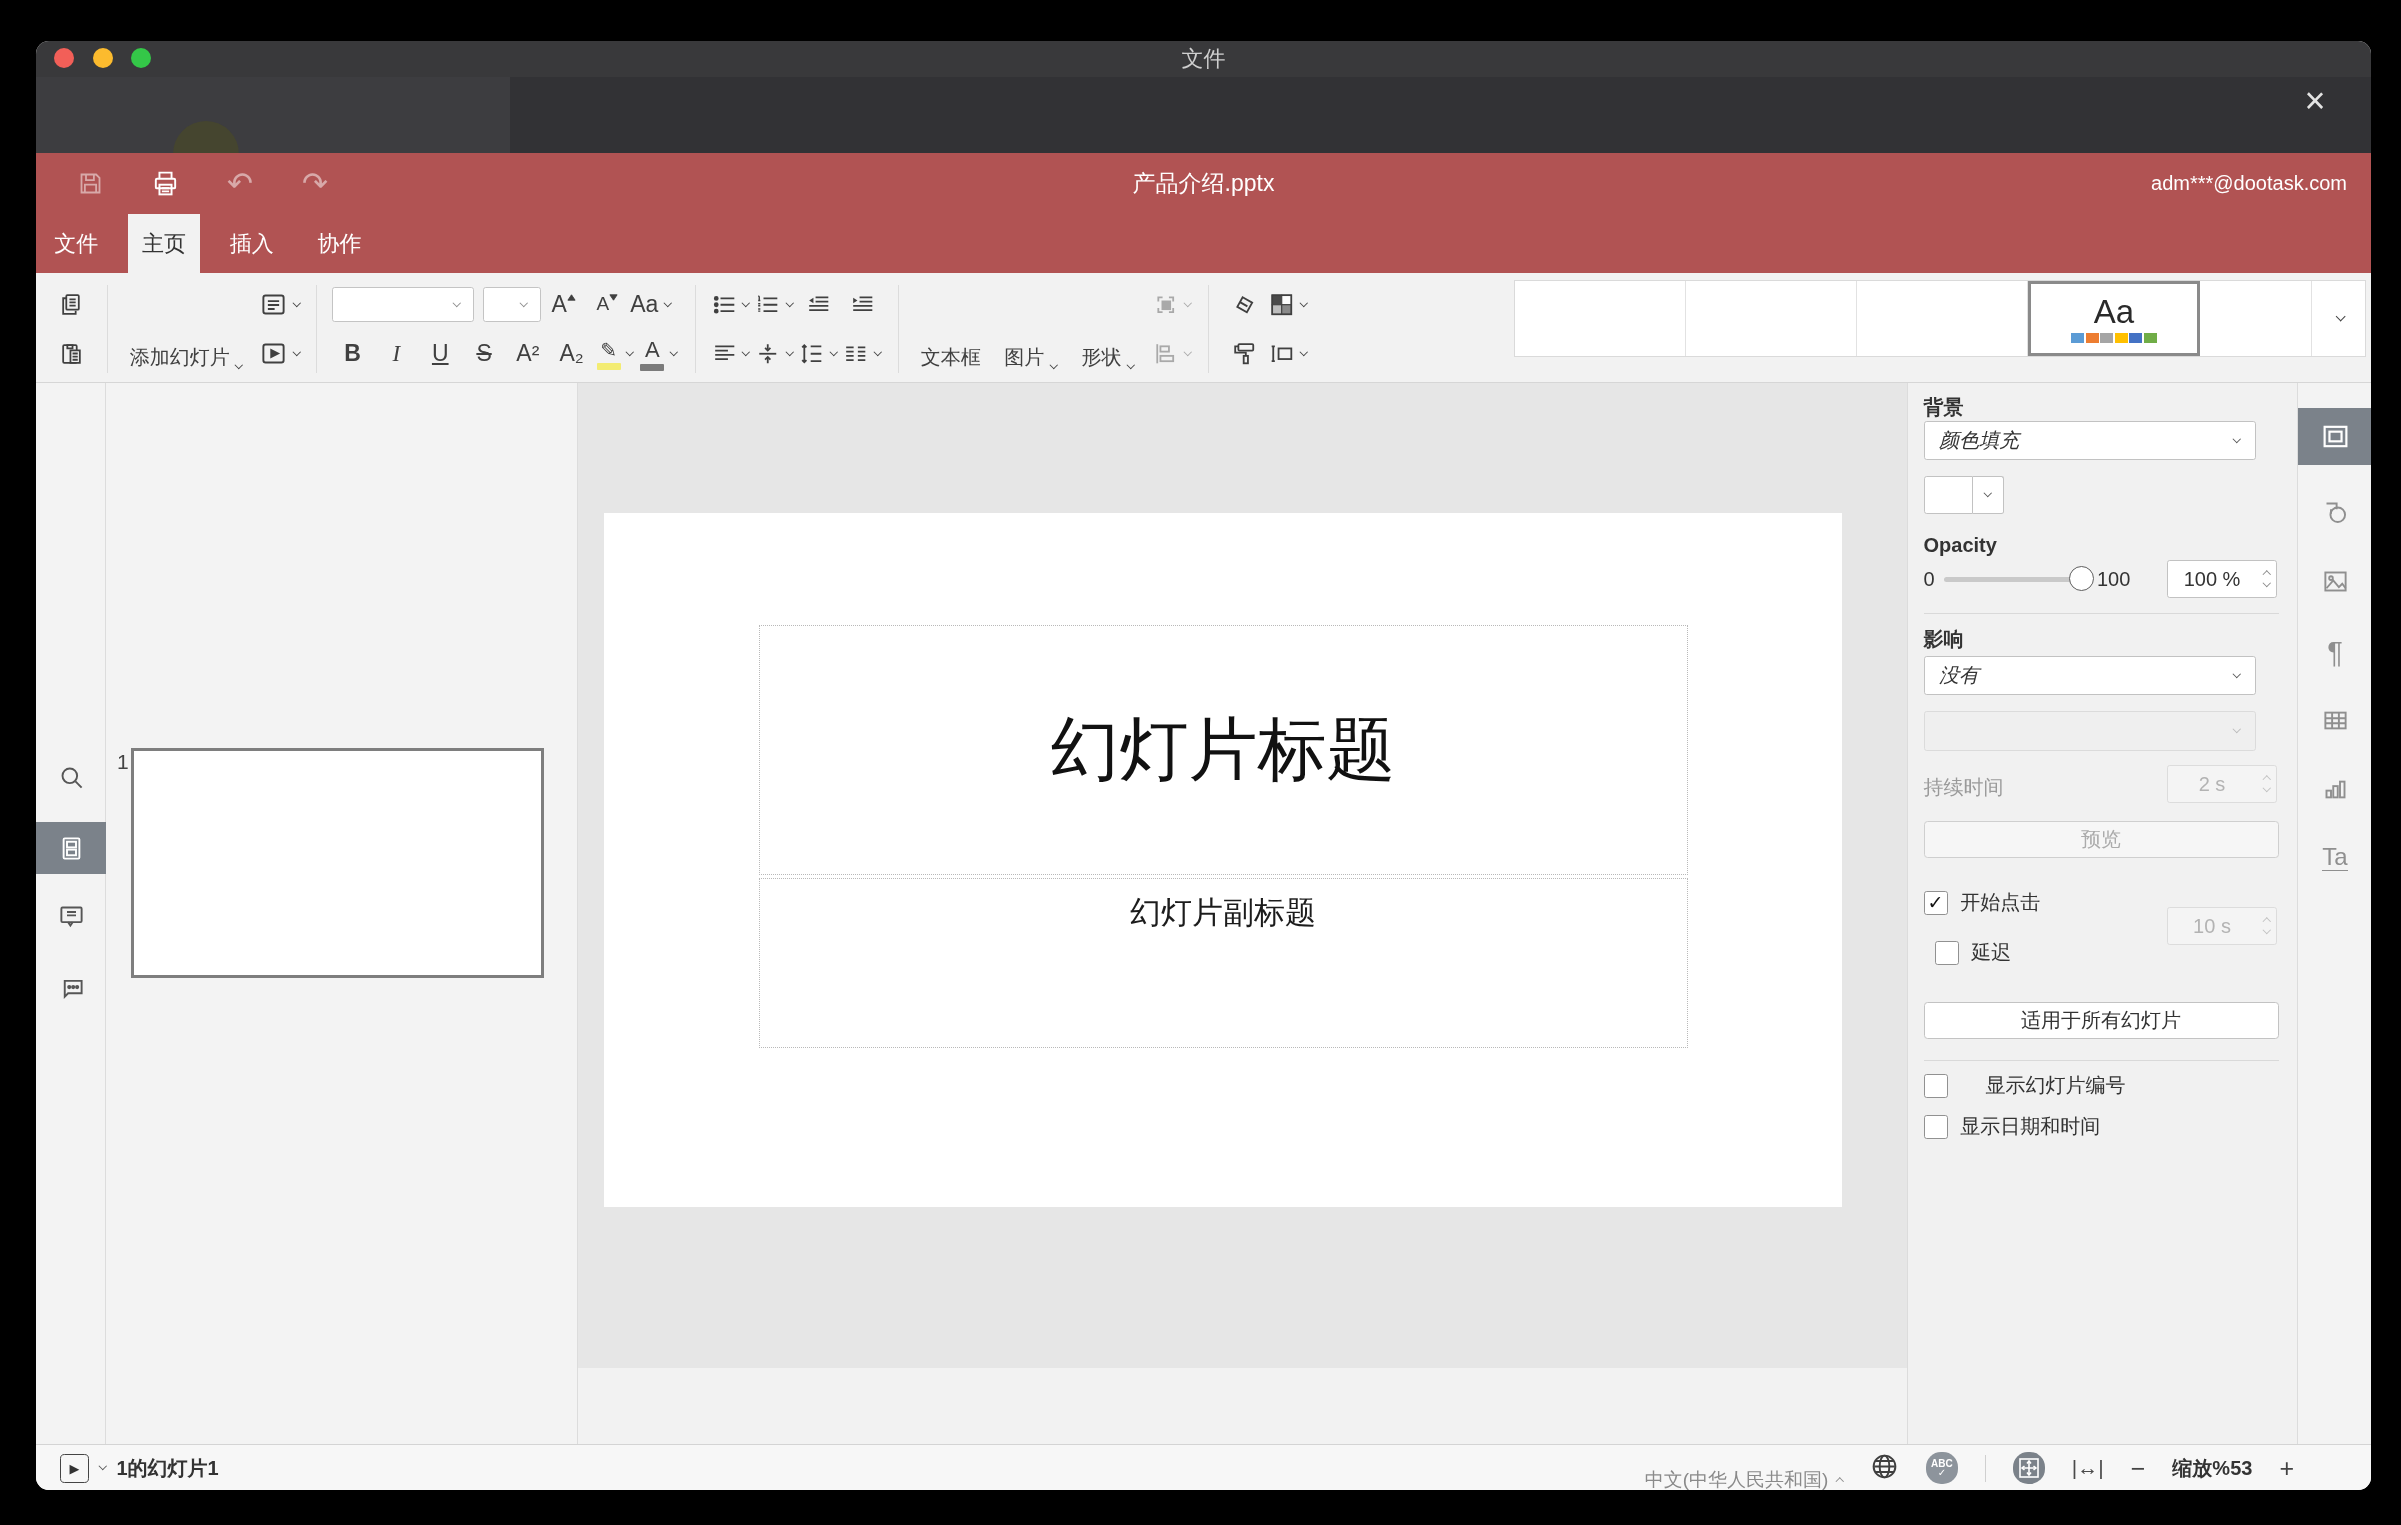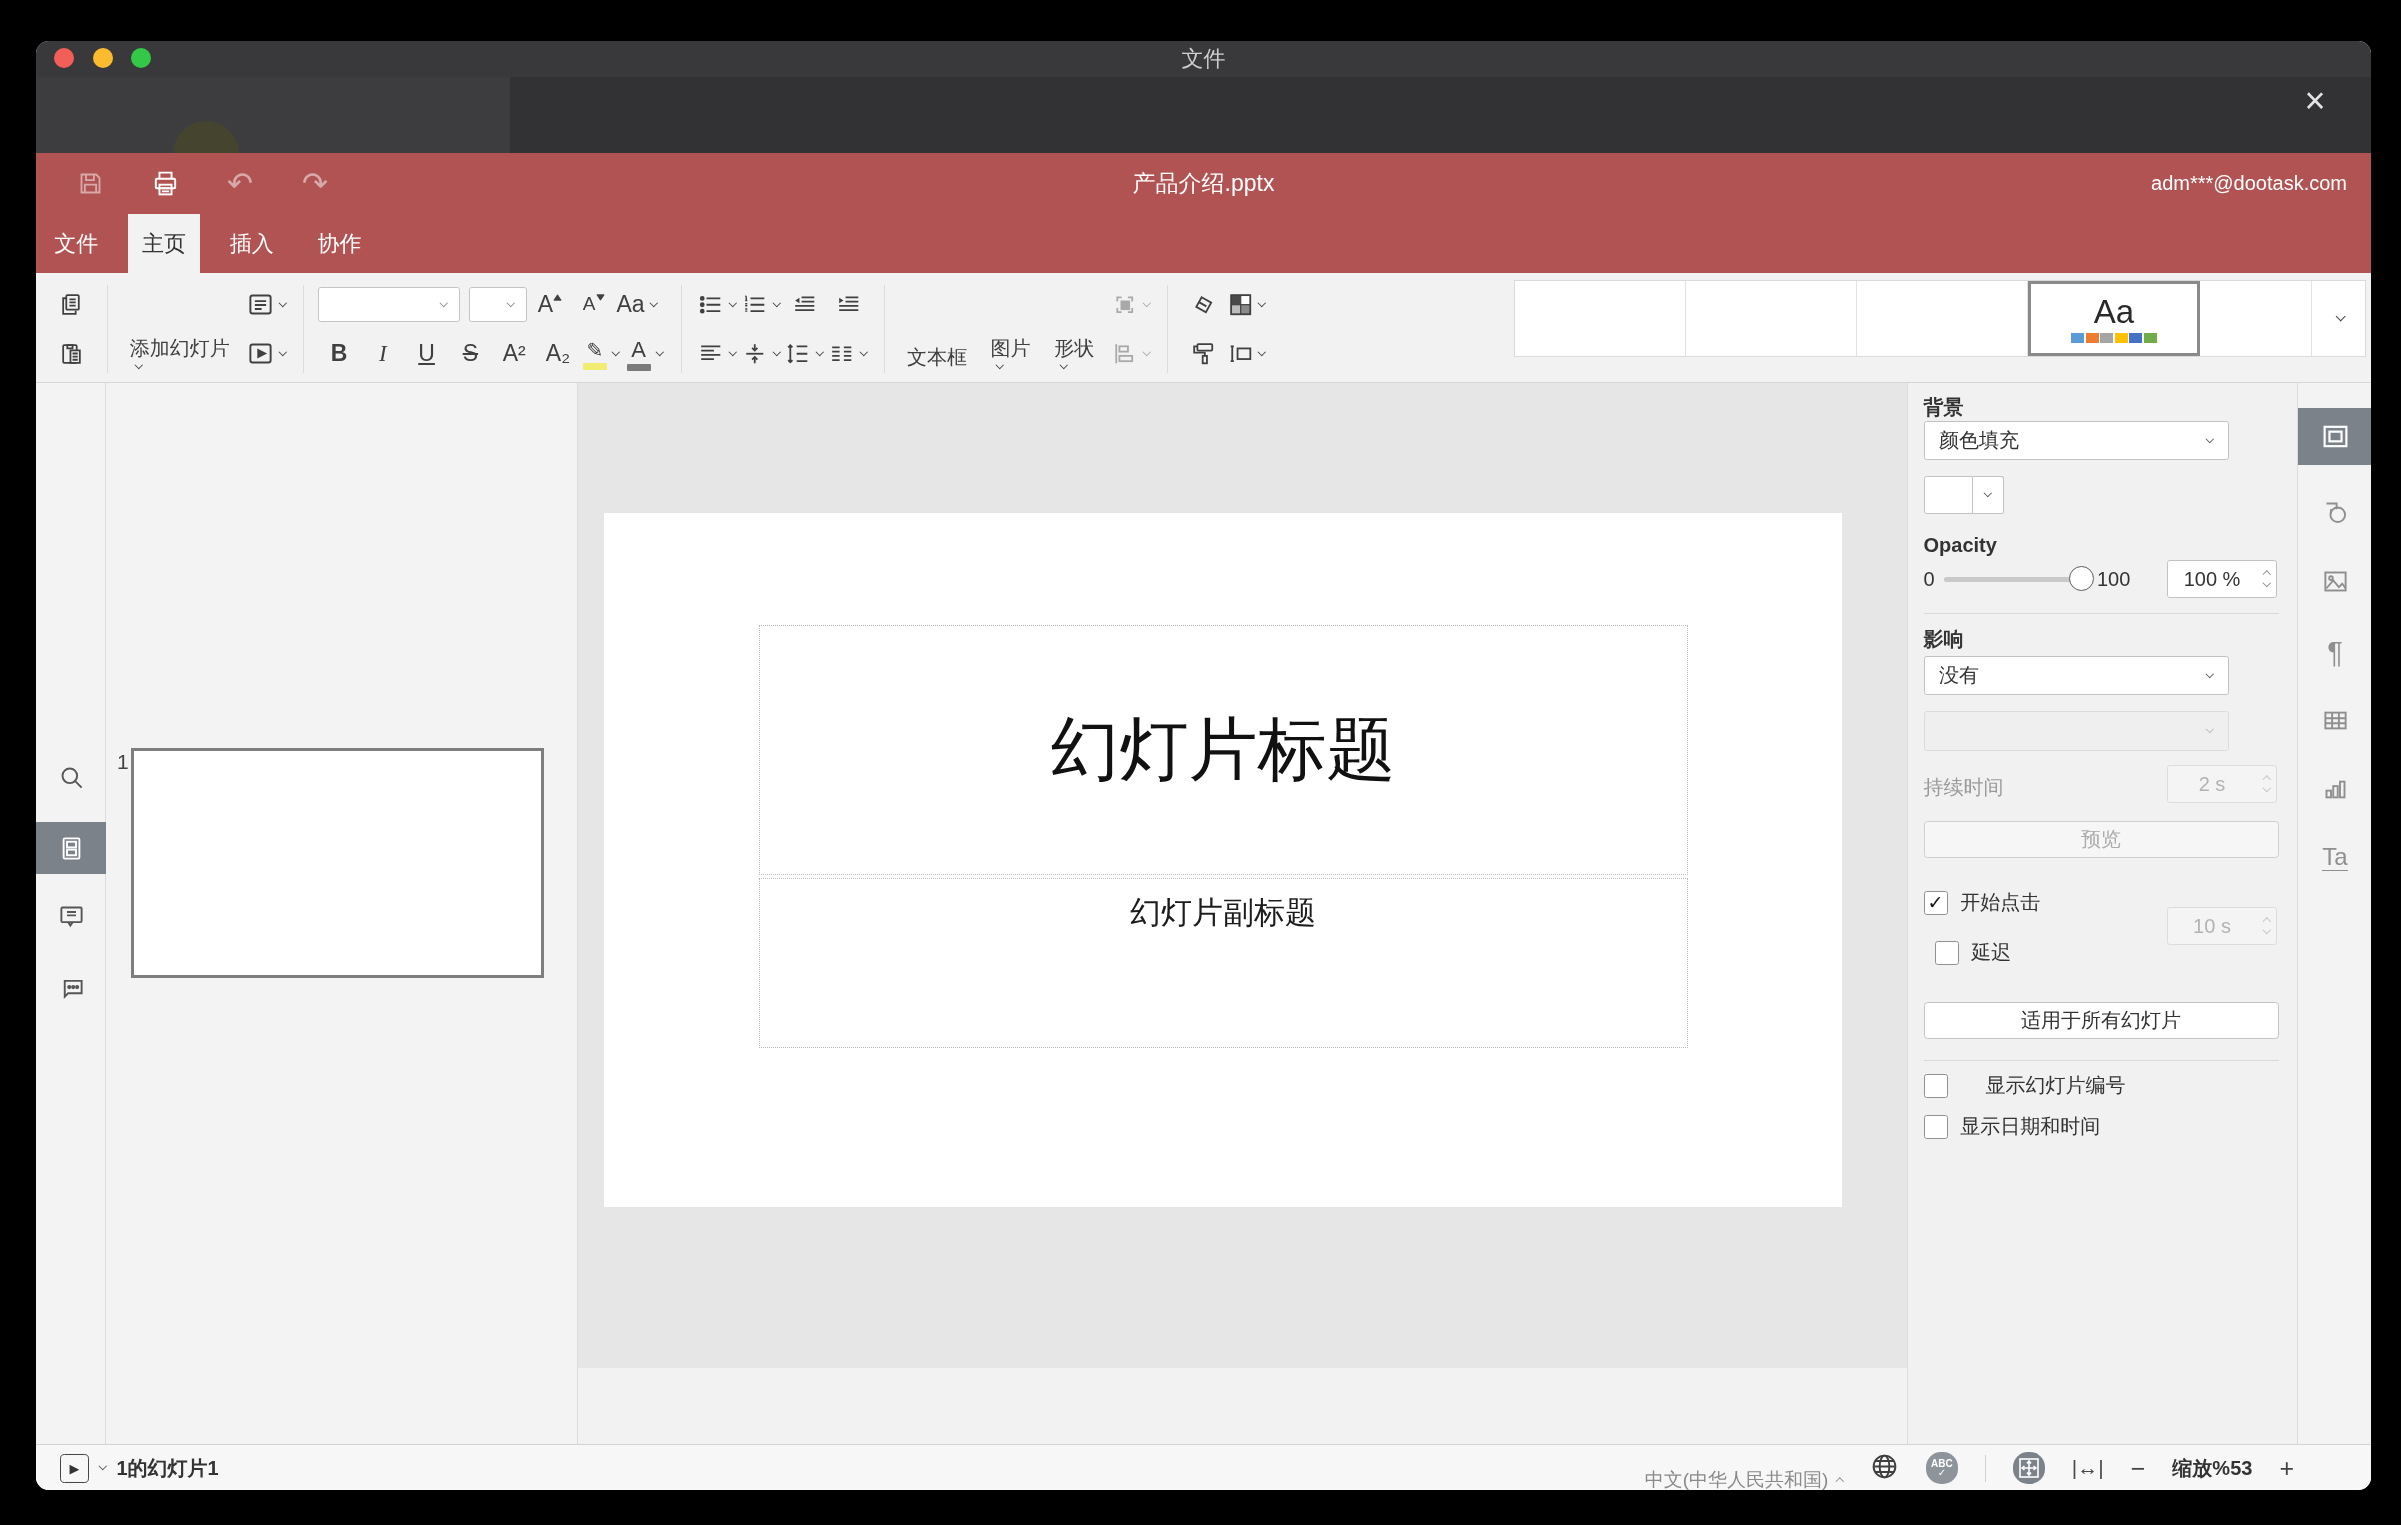--- a/index.html
+++ b/index.html
@@ -33,21 +33,21 @@
   .toolbar{position:absolute;left:0;top:233px;width:2335px;height:109px;background:#f2f2f2;border-bottom:0.9px solid #d6d6d6;}
   .tbwrap{position:absolute;left:14.6px;top:5.5px;height:99px;display:flex;align-items:stretch;gap:9px;}
   .sep{width:0.9px;background:#dcdcdc;margin:5.5px 5.5px;}
   .col{display:flex;flex-direction:column;justify-content:space-around;}
   .rowi{display:flex;align-items:center;gap:1.8px;}
   .tb{min-width:42px;height:42px;display:flex;align-items:center;justify-content:center;color:#404040;cursor:pointer;}
   .tb svg{stroke:#404040;}
   .tb.dim{color:#a9a9a9;}
   .tb.dim svg{stroke:#a9a9a9;}
   .bigb{display:flex;flex-direction:column;justify-content:space-between;align-items:center;padding:3.6px 7.3px 7.3px;cursor:pointer;color:#404040;}
-  .biglbl{font-size:20px;color:#404040;display:flex;align-items:flex-start;white-space:nowrap;flex-direction:column;}
+  .biglbl{font-size:20px;color:#404040;display:flex;align-items:flex-end;white-space:nowrap;}
   .c{width:7.3px;height:7.3px;border-right:1.8px solid currentColor;border-bottom:1.8px solid currentColor;transform:rotate(45deg);display:inline-block;margin:0 1.8px 3.6px 6.4px;flex:none;}
   .c.sm{width:5.5px;height:5.5px;border-width:1.8px;}
   .c.up{transform:rotate(-135deg);margin:7.3px 0 0 7.3px;}
   .combo{background:#fff;border:0.9px solid #c4c4c4;border-radius:2.7px;height:35px;display:flex;align-items:center;justify-content:flex-end;padding-right:11px;color:#8a8a8a;cursor:pointer;}
   .letter{font-size:23px;}
   .ligature{display:flex;flex-direction:column;align-items:center;gap:1.8px;cursor:pointer;}
   .ligature .bar{width:24px;height:6.4px;border-radius:0.9px;}
 
   
   .gallery{position:absolute;left:1478px;top:6.4px;height:77px;display:flex;border:0.9px solid #dadada;background:#fff;}
@@ -77,21 +77,21 @@
   .ph.sub{left:155px;top:365px;width:929px;height:170px;text-align:center;padding-top:12.8px;}
   .slide-title{font-size:69px;color:#111;}
   .slide-sub{font-size:31px;color:#1c1c1c;}
   .notes{position:absolute;left:542px;top:1328px;width:1329px;height:76px;background:#fbfbfb;border-top:0.9px solid #d2d2d2;}
   .notes-text{position:absolute;left:34px;top:0;line-height:78px;font-size:24px;color:#3a3a3a;}
 
   
   .rpanel{position:absolute;left:1871px;top:342px;width:390px;height:1061px;background:#f1f1f1;border-left:0.9px solid #dcdcdc;}
   .plabel{position:absolute;left:15.5px;font-size:20px;font-weight:bold;color:#333;}
   .plabel.dim{font-weight:normal;color:#9a9a9a;}
-  .sel{position:absolute;left:15.5px;width:305px;height:39px;background:#fff;border:0.9px solid #c2c2c2;border-radius:2.7px;display:flex;align-items:center;justify-content:space-between;padding:0 14.6px;font-size:20px;color:#333;cursor:pointer;}
+  .sel{position:absolute;left:15.5px;width:332px;height:39px;background:#fff;border:0.9px solid #c2c2c2;border-radius:2.7px;display:flex;align-items:center;justify-content:space-between;padding:0 14.6px;font-size:20px;color:#333;cursor:pointer;font-style:italic;}
   .sel .c{border-color:#555;}
   .sel.dis{background:#efefef;border-color:#dbdbdb;color:#aaa;cursor:default;}
   .sel.dis .c{border-color:#b9b9b9;}
   .swatchbtn{position:absolute;left:15.5px;top:93px;width:80px;height:38px;display:flex;cursor:pointer;}
   .swatch-color{width:49px;height:38px;background:#fff;border:0.9px solid #c2c2c2;border-radius:2.7px 0 0 2.7px;}
   .swatch-chev{width:31px;height:38px;border:0.9px solid #c2c2c2;border-left:none;border-radius:0 2.7px 2.7px 0;display:flex;align-items:center;justify-content:center;color:#555;background:#fff;}
   .swatch-chev .c{margin:0 0 3.6px 0;}
   .pdivider{position:absolute;left:15.5px;width:355px;height:0.9px;background:#d9d9d9;}
   .slider-num{position:absolute;font-size:20px;color:#333;}
   .track{position:absolute;left:36px;top:194px;width:137px;height:4.6px;background:#c9c9c9;border-radius:2.7px;cursor:pointer;}

